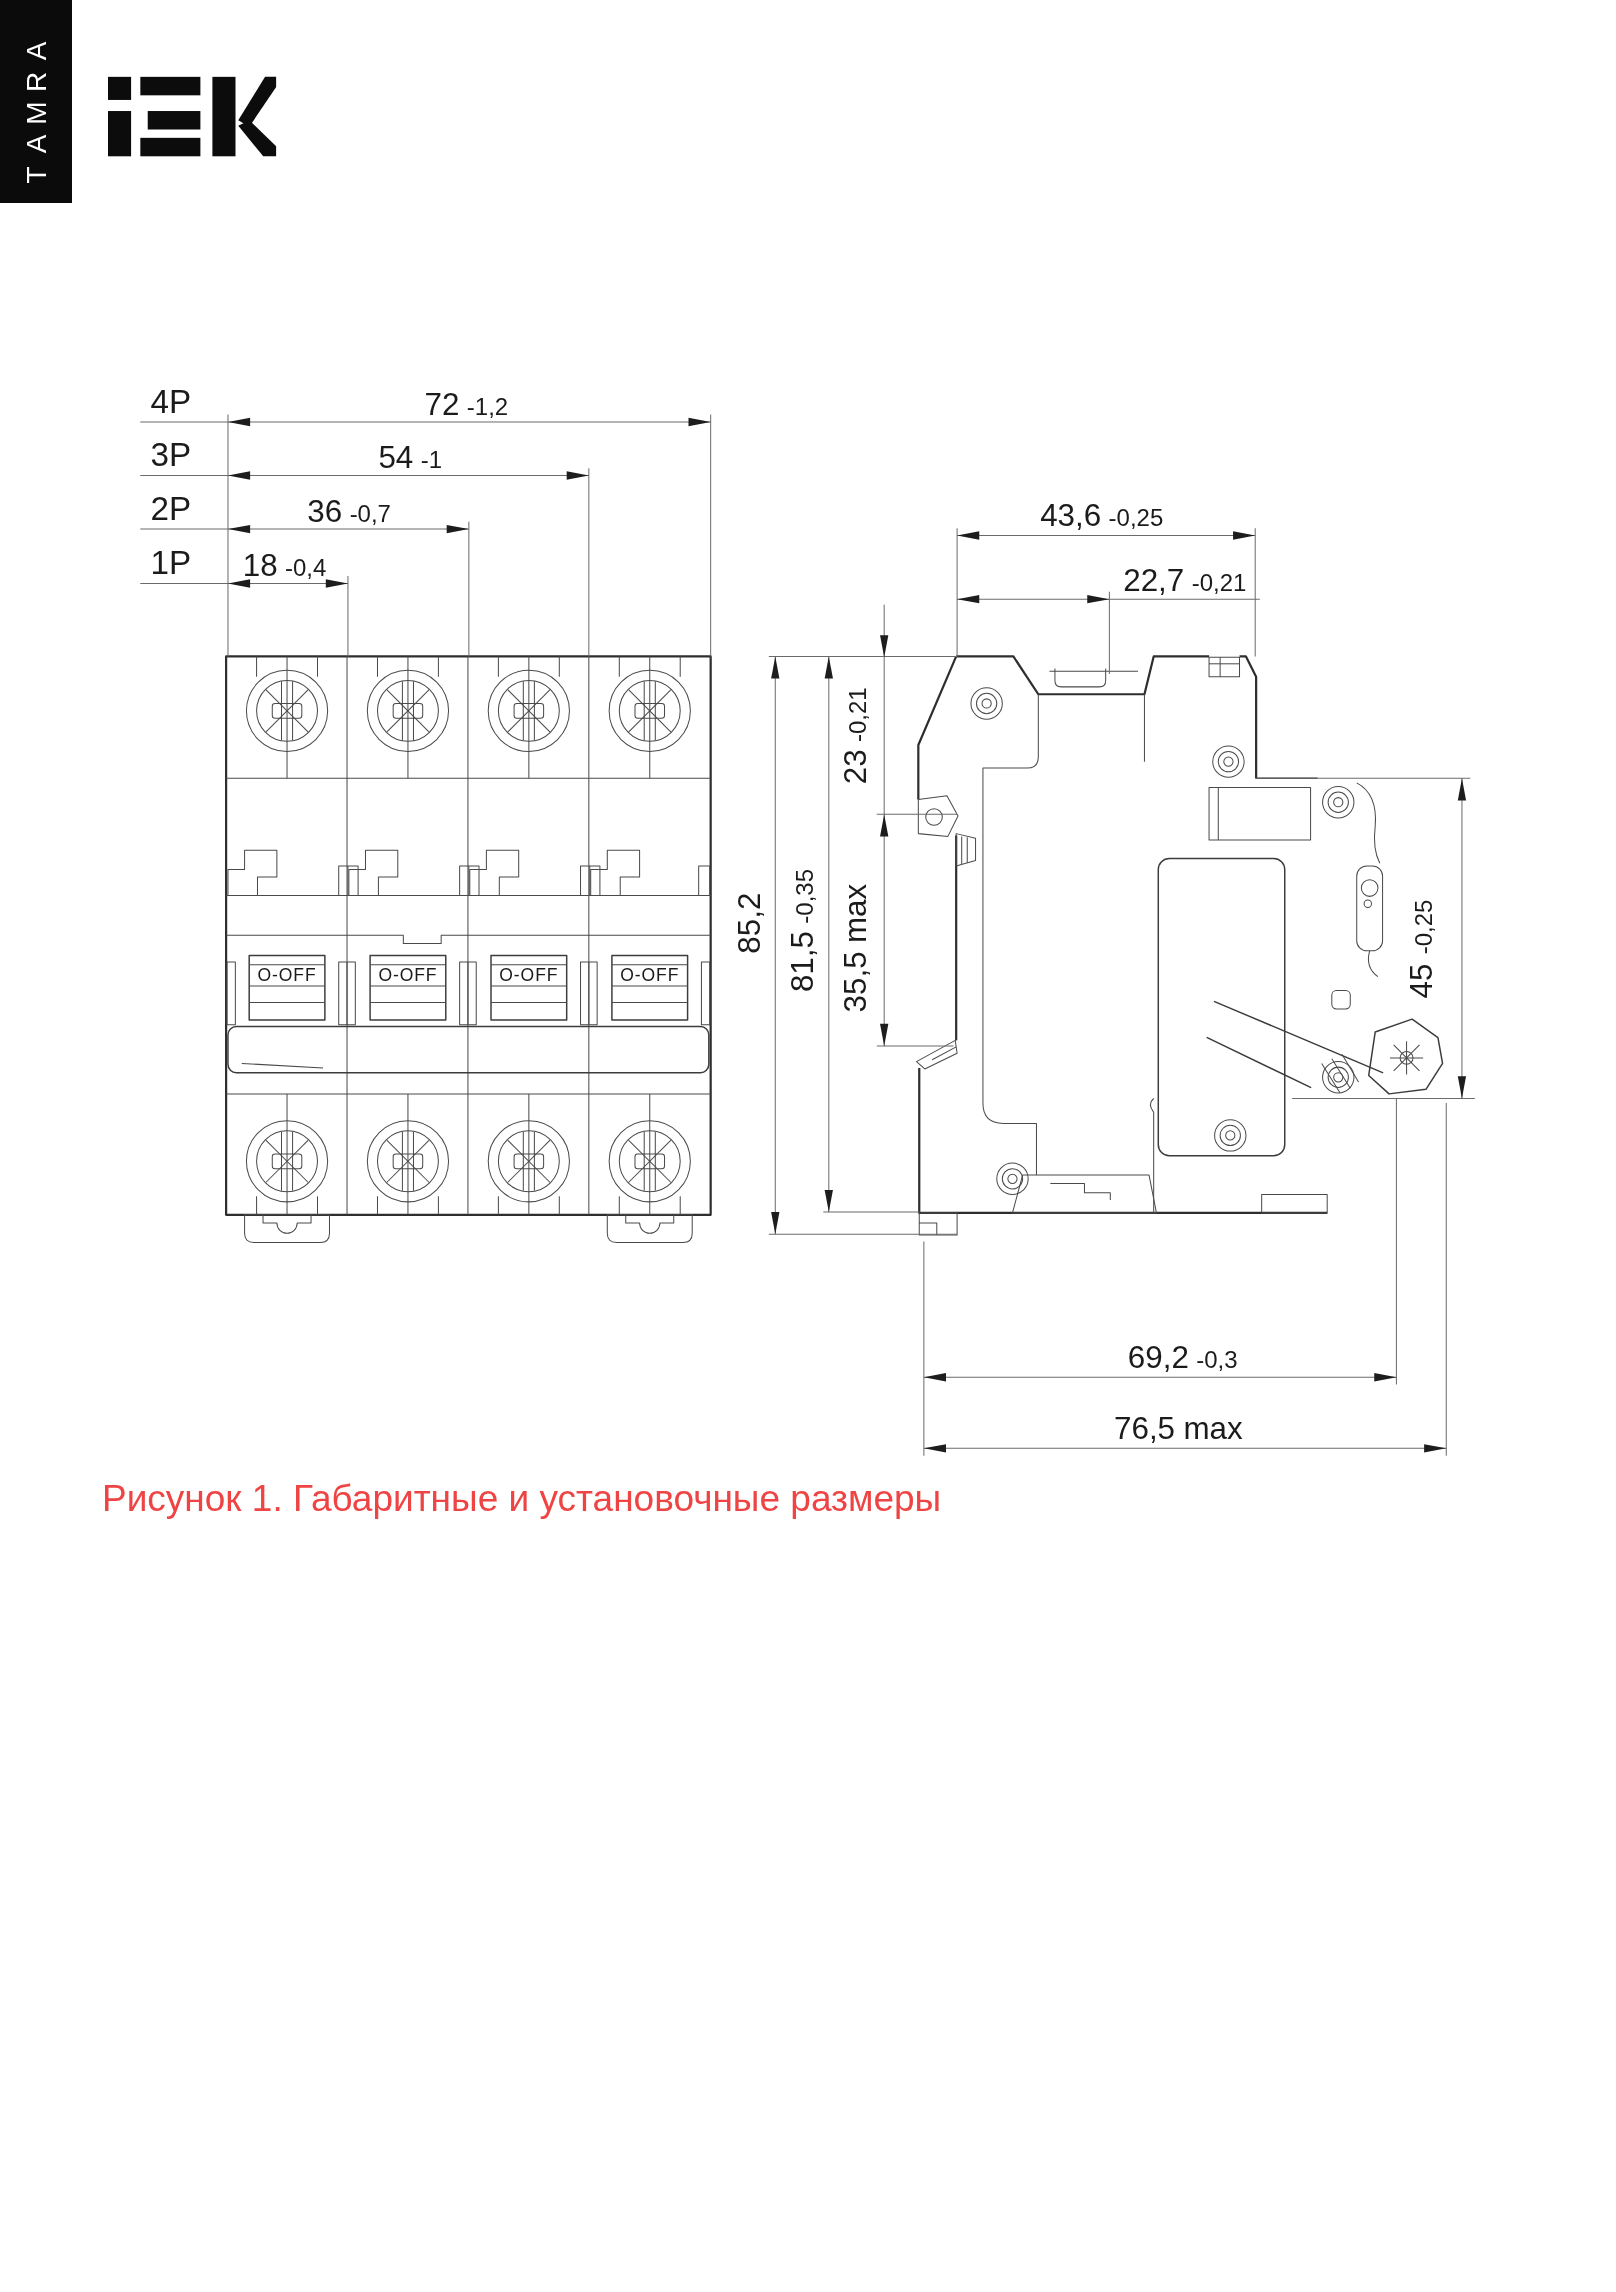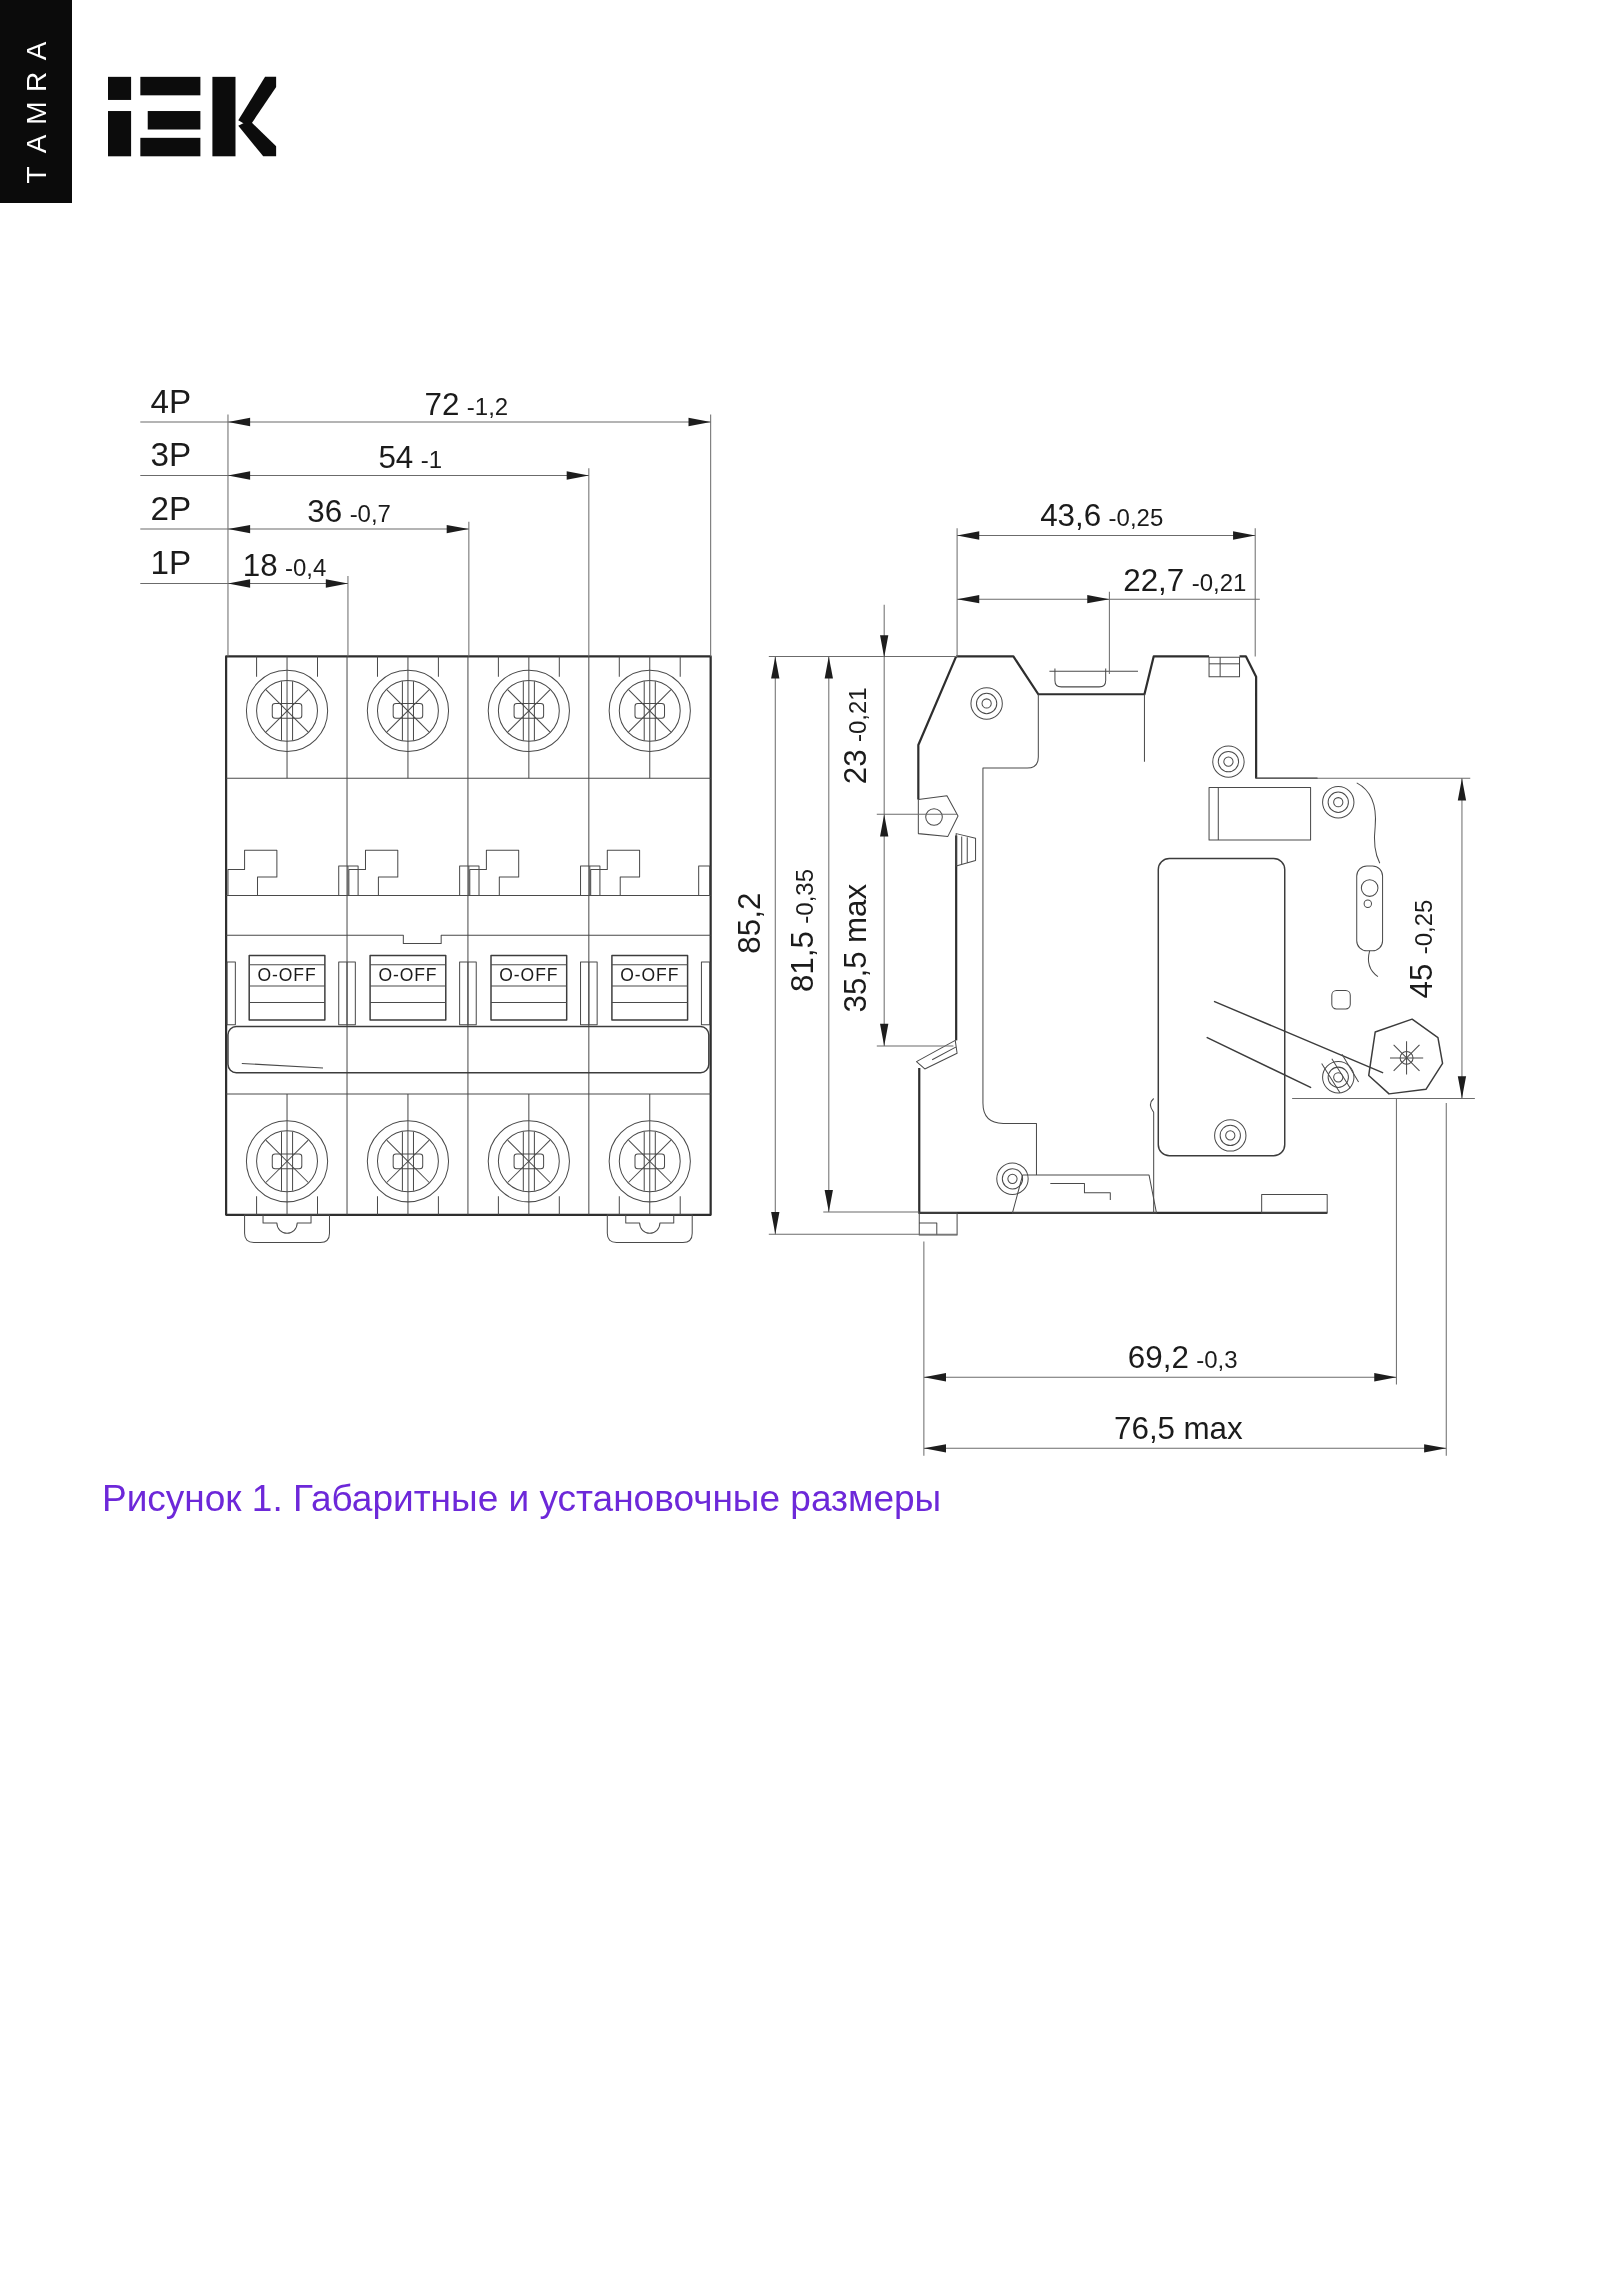--- a/index.html
+++ b/index.html
@@ -9,21 +9,21 @@
   }
   
   .brand-bar{position:absolute;left:0;top:0;width:72px;height:203px;background:#0b0b0b;}
   .brand-letters{position:absolute;left:0;top:35px;width:72px;display:flex;flex-direction:column;align-items:center;}
   .brand-letters span{
     display:block;height:31px;line-height:31px;width:72px;text-align:center;
     transform:rotate(-90deg);color:#ffffff;font-size:28px;font-weight:400;letter-spacing:0.9px;
   }
   .logo{position:absolute;left:108px;top:74px;}
   
-  .caption{position:absolute;left:102px;top:1478px;font-size:37px;color:#6d28d9;}
+  .caption{position:absolute;left:102px;top:1478px;font-size:37px;color:#ef4444;}
   
   svg.drawing{position:absolute;left:0;top:0;}
   .ln{stroke:#3c3c3c;stroke-width:1.6;fill:none;stroke-linejoin:round;stroke-linecap:round;}
   .lnt{stroke:#4a4a4a;stroke-width:1.1;fill:none;stroke-linejoin:round;}
   .thk{stroke:#2e2e2e;stroke-width:2.4;fill:none;stroke-linejoin:round;}
   .dl{stroke:#6b6b6b;stroke-width:1.1;fill:none;}
   .arr{fill:#1d1d1d;stroke:none;}
   text{fill:#1b1b1b;}
   .dv{font-size:34px;}
   .dt{font-size:26px;}

